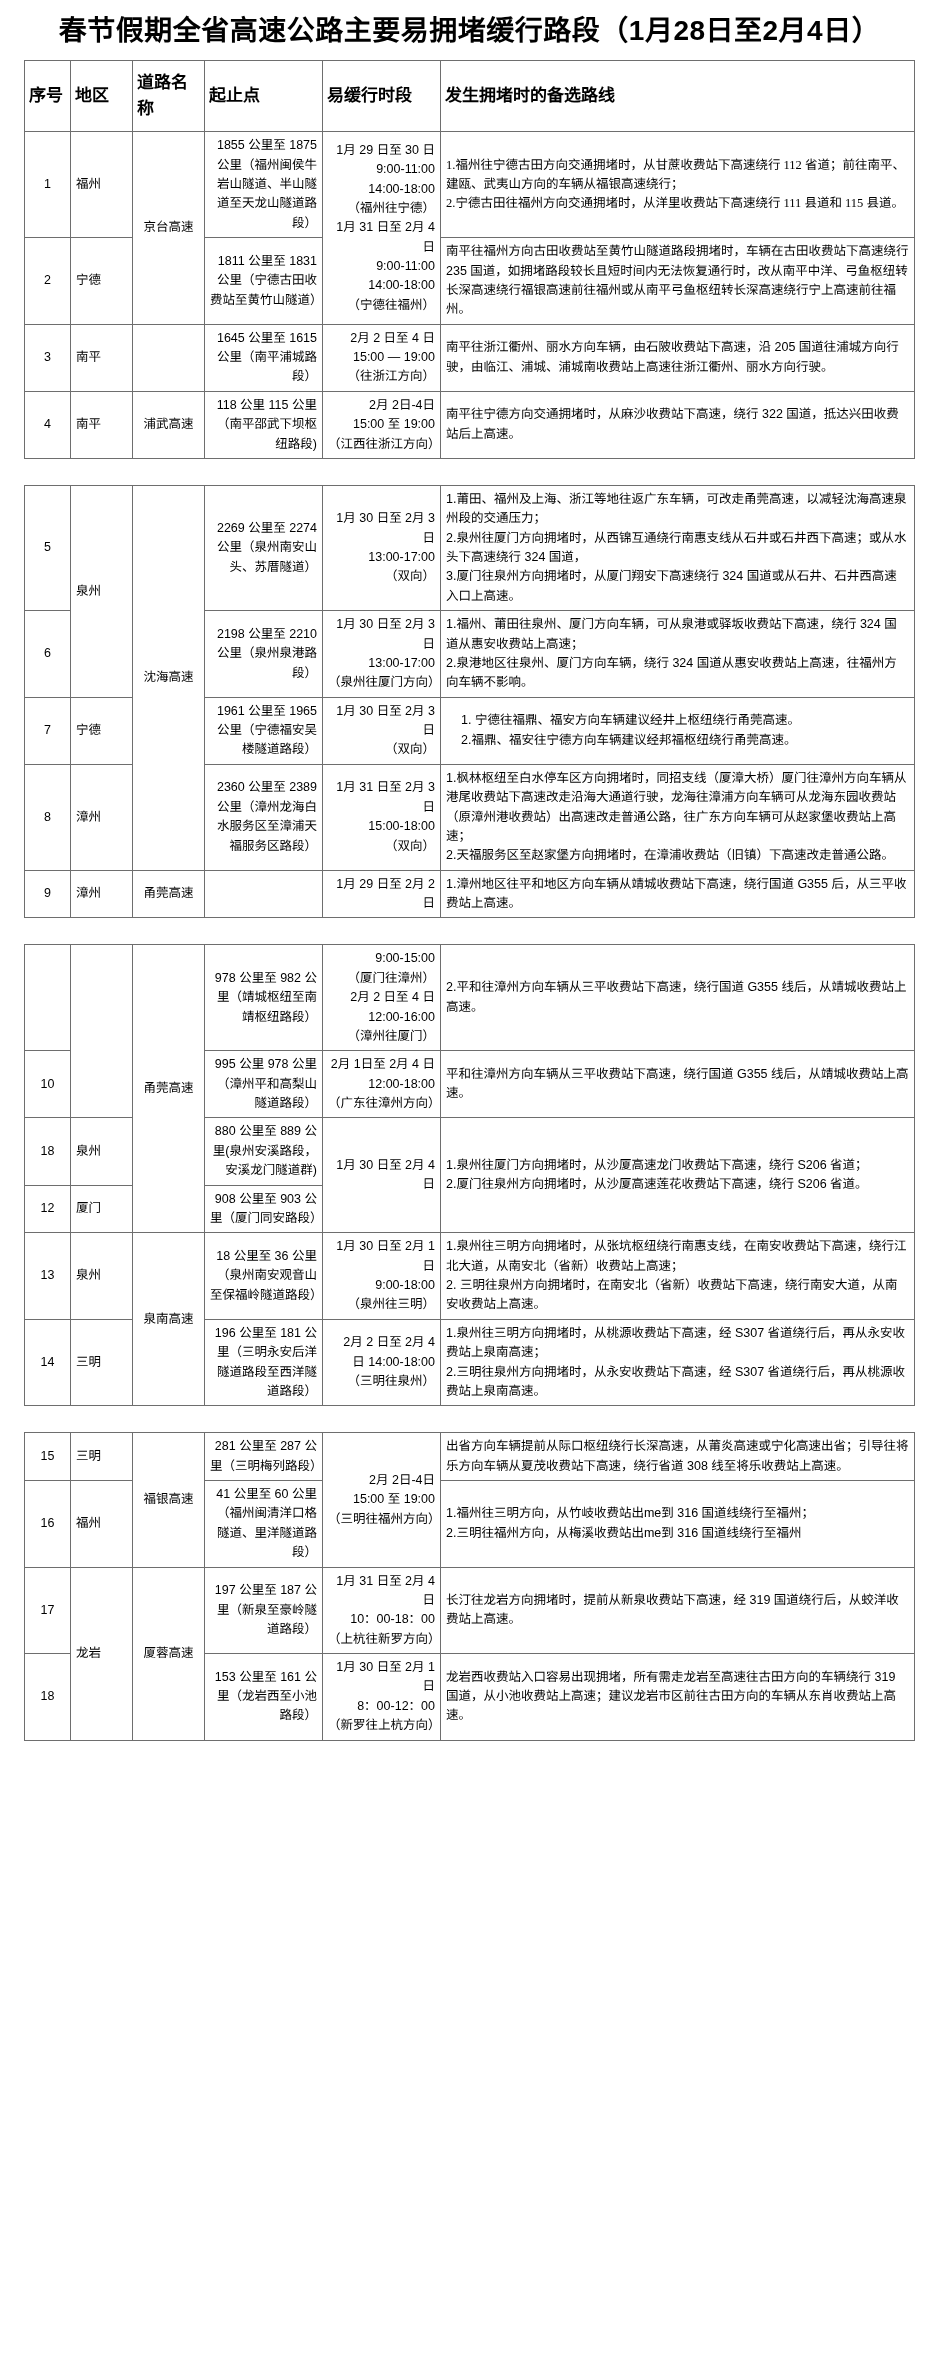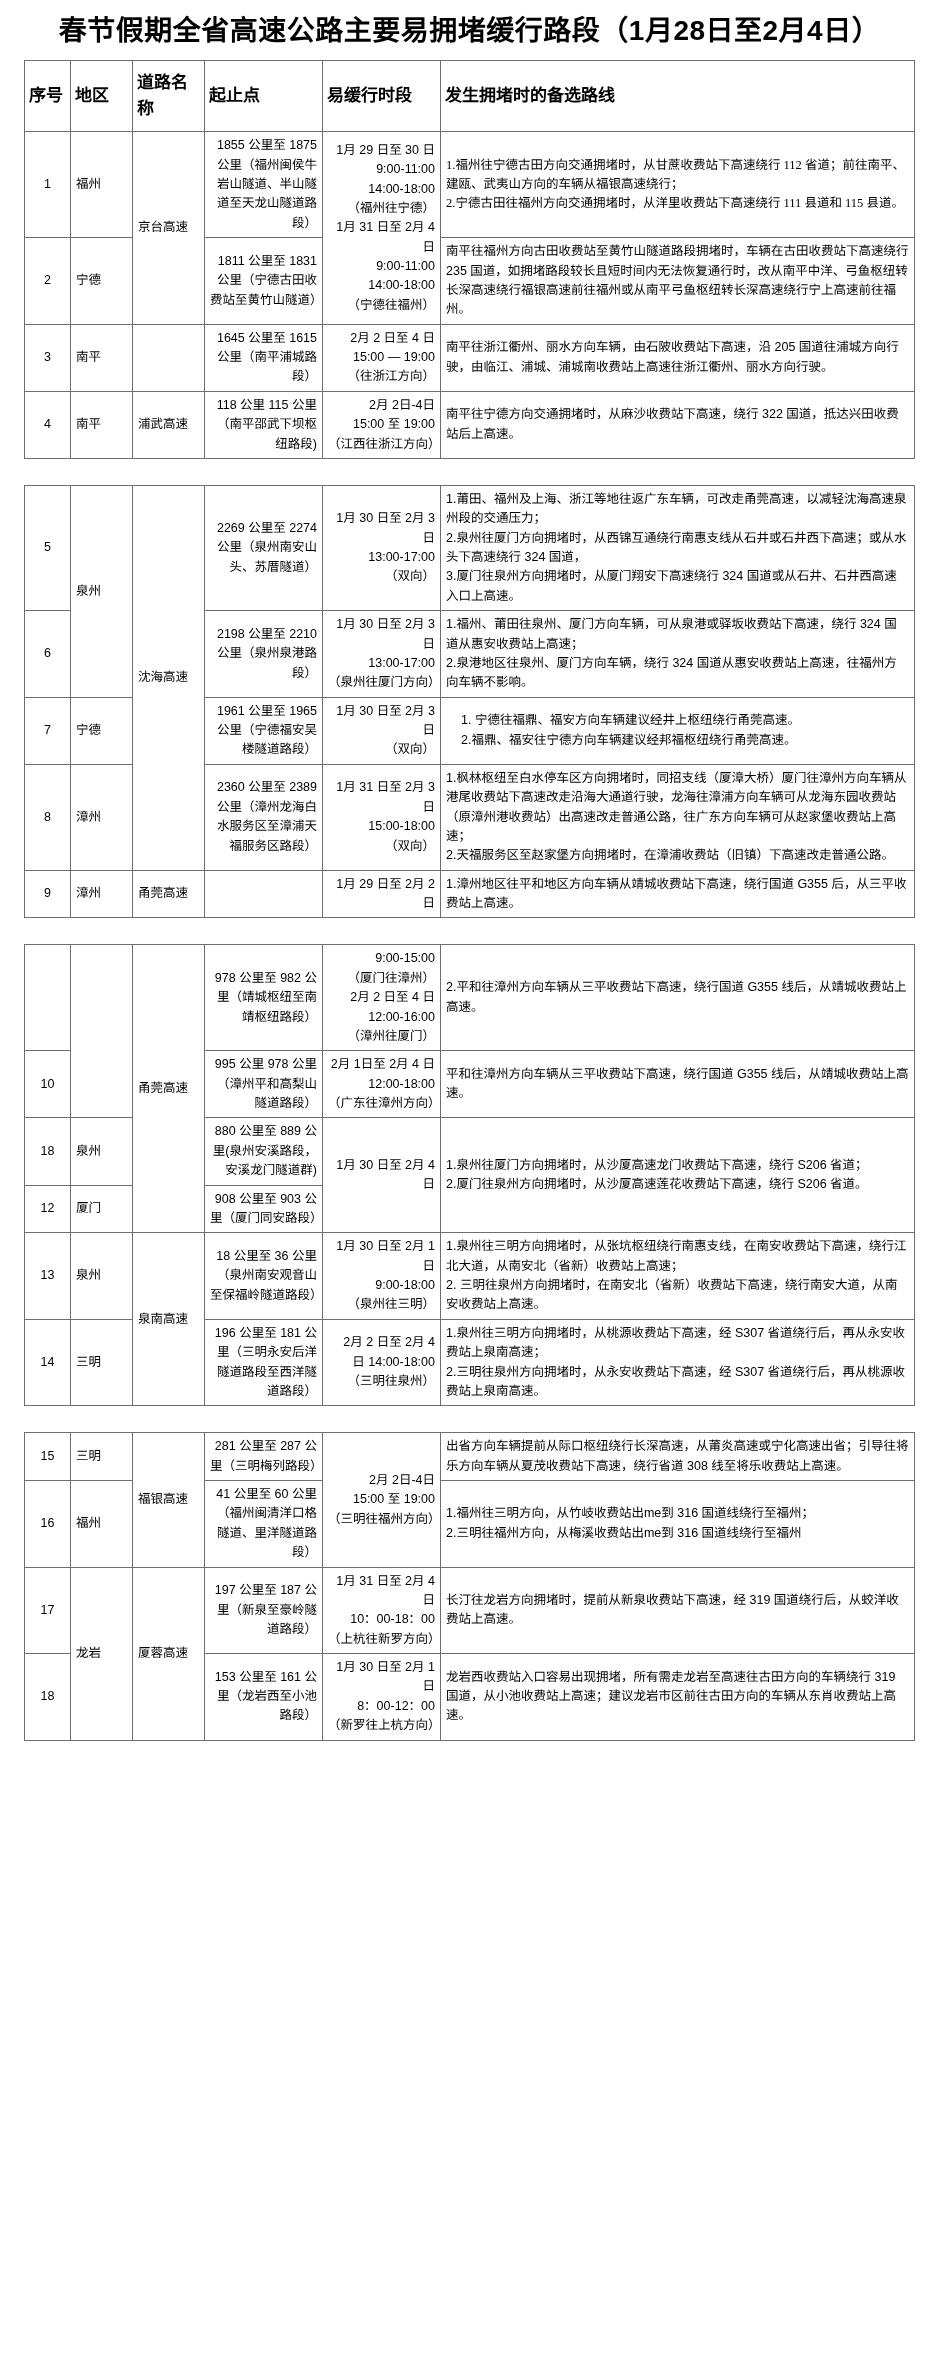--- a/index.html
+++ b/index.html
@@ -46,21 +46,21 @@
     word-break: break-all;
   }
   table.sheet th {
     font-weight: bold;
     text-align: left;
     font-size: 17px;
     padding: 9px 4px;
   }
   .c-no   { width: 46px;  text-align: center; }
   .c-area { width: 62px;  }
-  .c-road { width: 72px;  }
+  .c-road { width: 72px;  text-align: center; }
   .c-seg  { width: 118px; text-align: center; }
   .c-time { width: 118px; text-align: center; }
   .c-alt  { text-align: left; }
   td.c-seg, td.c-time { text-align: right; margin-left: 24px; }
   td.c-alt { text-align: left; padding-left: 7px; padding-right: 7px; }
 </style>
 </head>
 <body>
 
 <div class="page">

